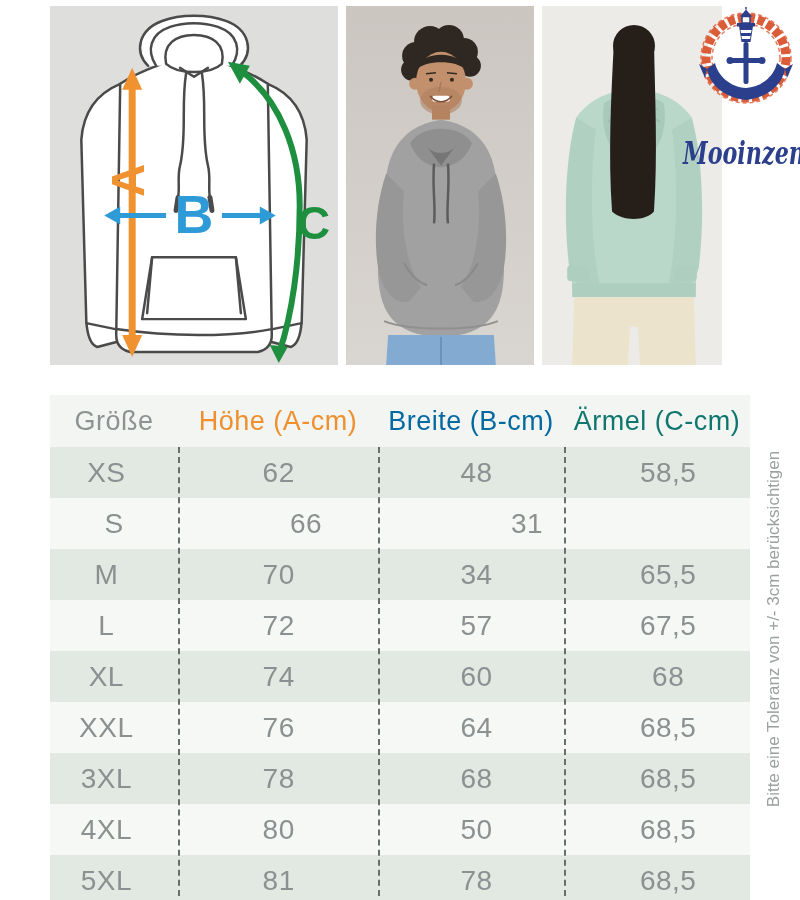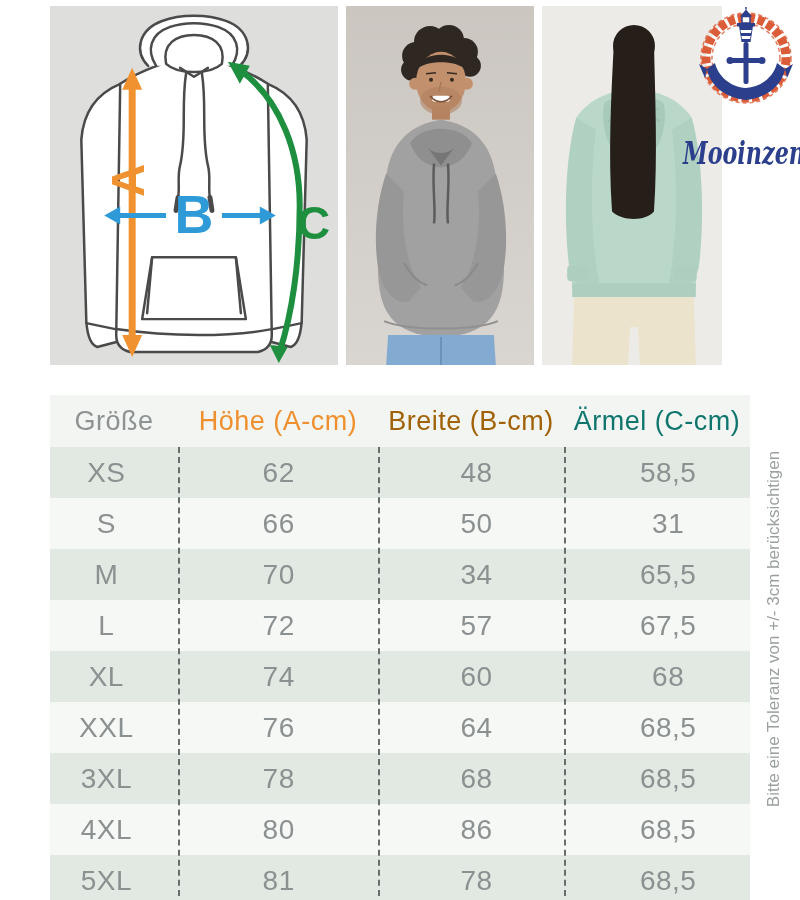--- a/index.html
+++ b/index.html
@@ -18,21 +18,21 @@
   .size-table{position:absolute;left:50px;top:395px;width:700px;}
   .thead{display:flex;height:52px;background:#f2f5f2;align-items:center;}
   .trow{display:flex;height:51px;background:#f6f8f5;align-items:center;gap:28px;}
   .trow:nth-child(even){background:#e2e9e3;}
   .cell{display:flex;align-items:center;justify-content:center;
         font-size:28px;color:#8b9191;font-weight:300;letter-spacing:.5px;}
   .c0{width:128px;} .c1{width:200px;} .c2{width:186px;} .c3{width:186px;}
   .th{font-size:27px;font-weight:400;}
   .th-size{color:#8d9292;}
   .th-hoehe{color:#ef8f2d;}
-  .th-breite{color:#a16207;}
+  .th-breite{color:#0369a1;}
   .th-aermel{color:#0f766e;}
   .vline{position:absolute;top:52px;height:459px;width:0;
          border-left:2px dashed #686e6c;}
   .vl1{left:128px;} .vl2{left:328px;} .vl3{left:514px;}
 
   
   .tolerance-note{position:absolute;left:764px;top:884px;width:510px;
     transform:rotate(-90deg);transform-origin:0 0;
     font-size:17px;color:#9aa09e;white-space:nowrap;text-align:center;}
 </style>
@@ -200,21 +200,20 @@
     </div>
     <div class="trow">
       <div class="cell c0">XS</div>
       <div class="cell c1">62</div>
       <div class="cell c2">48</div>
       <div class="cell c3">58,5</div>
     </div>
     <div class="trow">
       <div class="cell c0">S</div>
       <div class="cell c1">66</div>
-      <div class="cell c2">50</div>
       <div class="cell c3">31</div>
     </div>
     <div class="trow">
       <div class="cell c0">M</div>
       <div class="cell c1">70</div>
       <div class="cell c2">34</div>
       <div class="cell c3">65,5</div>
     </div>
     <div class="trow">
       <div class="cell c0">L</div>
@@ -236,21 +235,21 @@
     </div>
     <div class="trow">
       <div class="cell c0">3XL</div>
       <div class="cell c1">78</div>
       <div class="cell c2">68</div>
       <div class="cell c3">68,5</div>
     </div>
     <div class="trow">
       <div class="cell c0">4XL</div>
       <div class="cell c1">80</div>
-      <div class="cell c2">86</div>
+      <div class="cell c2">50</div>
       <div class="cell c3">68,5</div>
     </div>
     <div class="trow">
       <div class="cell c0">5XL</div>
       <div class="cell c1">81</div>
       <div class="cell c2">78</div>
       <div class="cell c3">68,5</div>
     </div>
     <div class="vline vl1"></div>
     <div class="vline vl2"></div>

